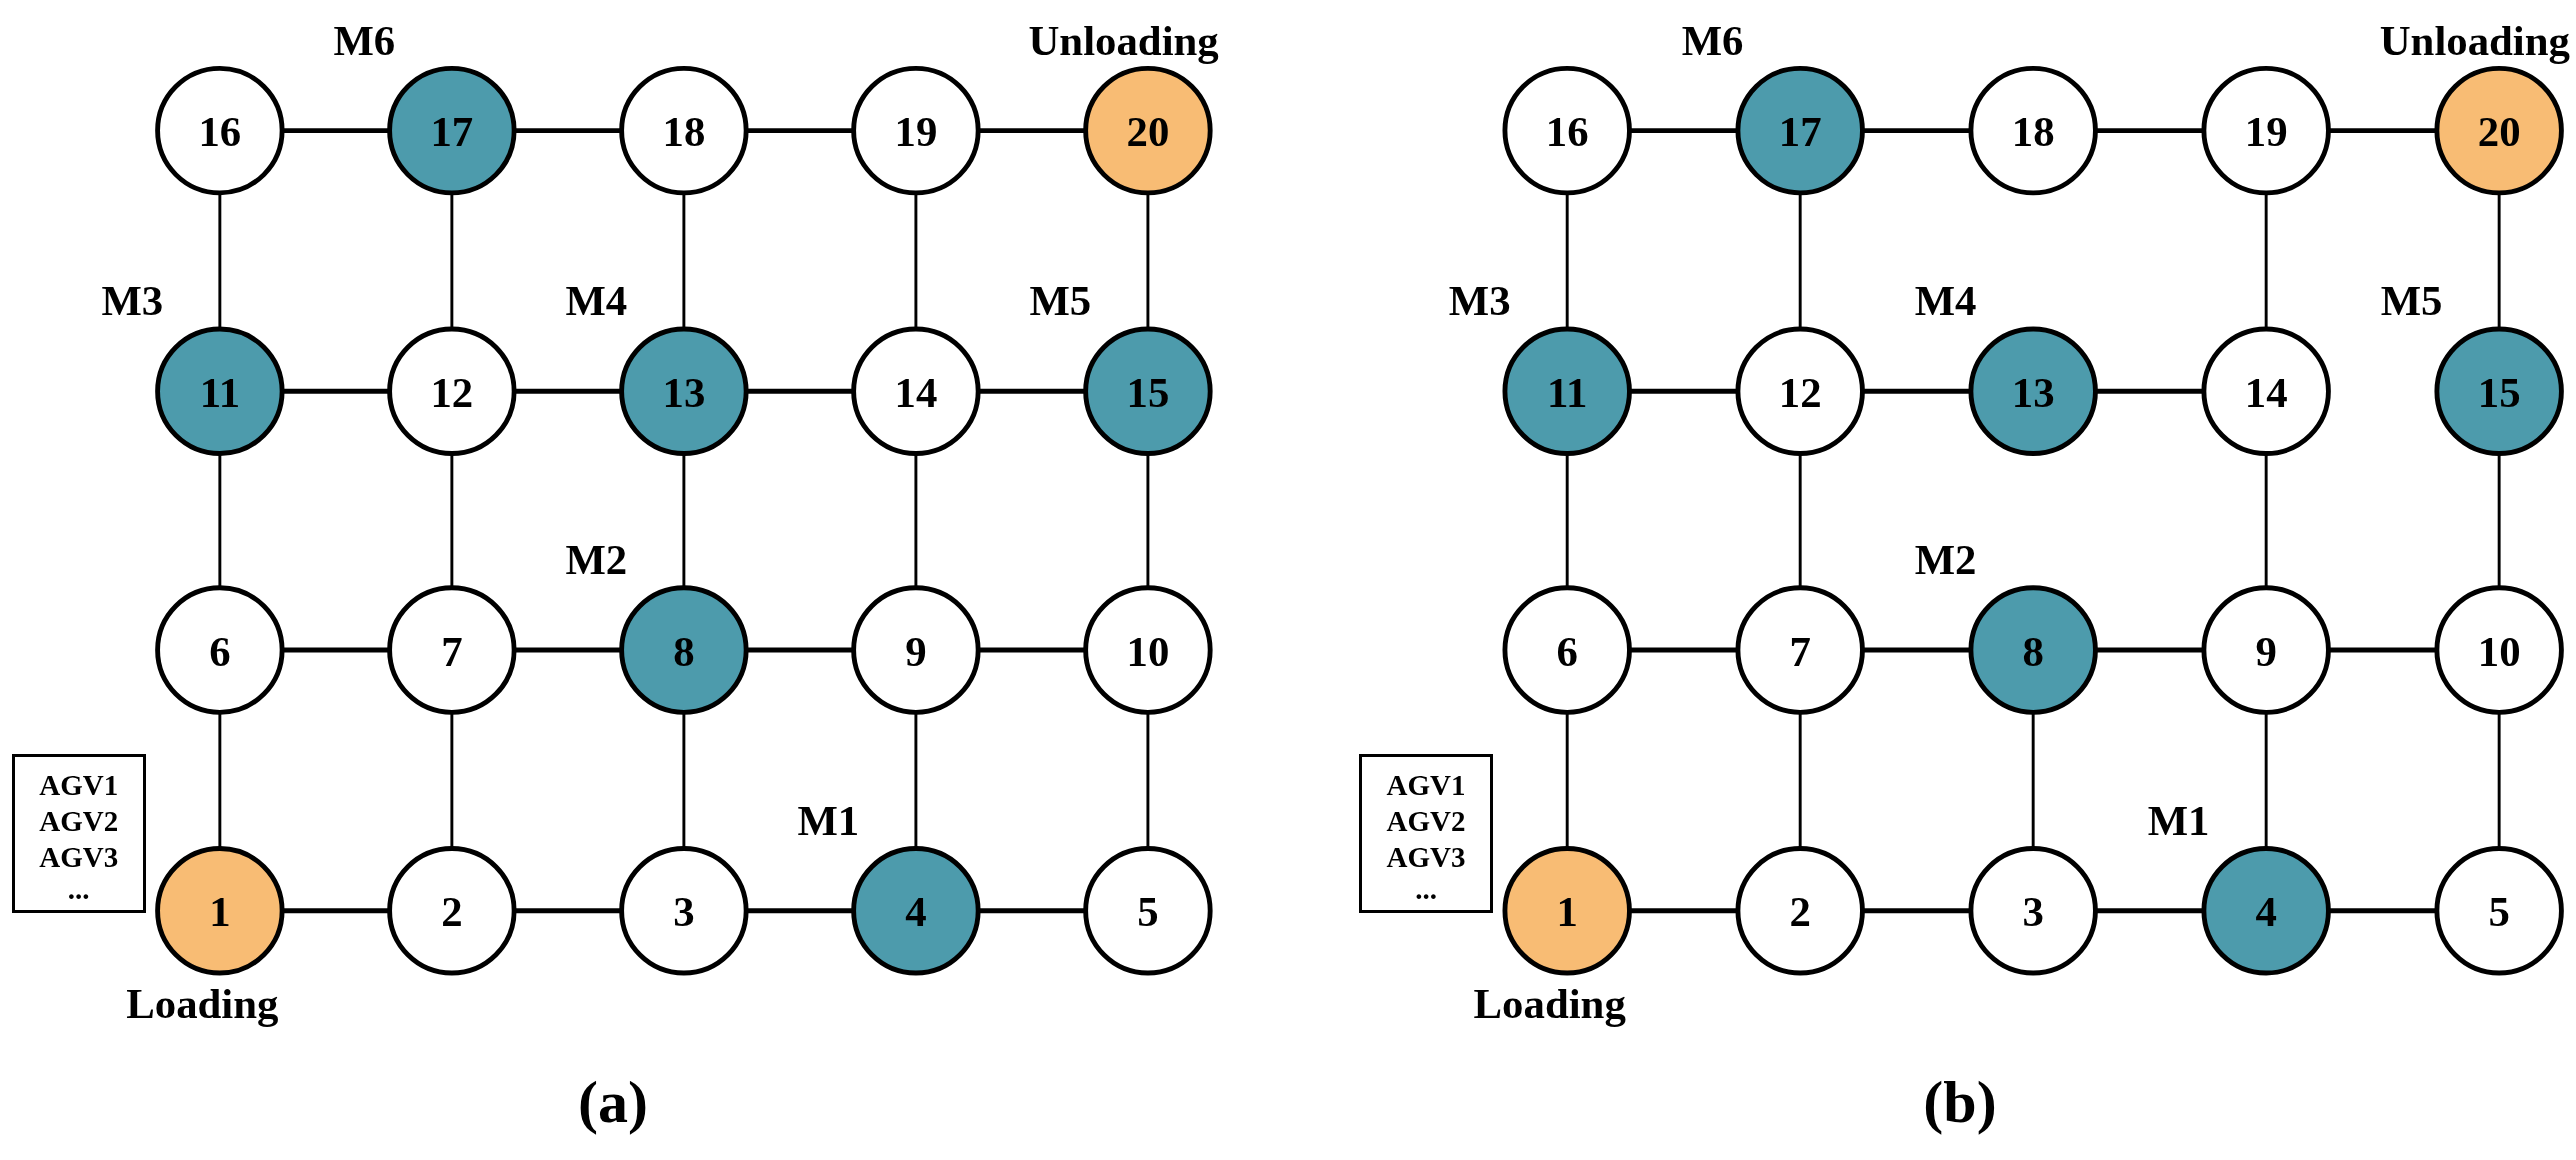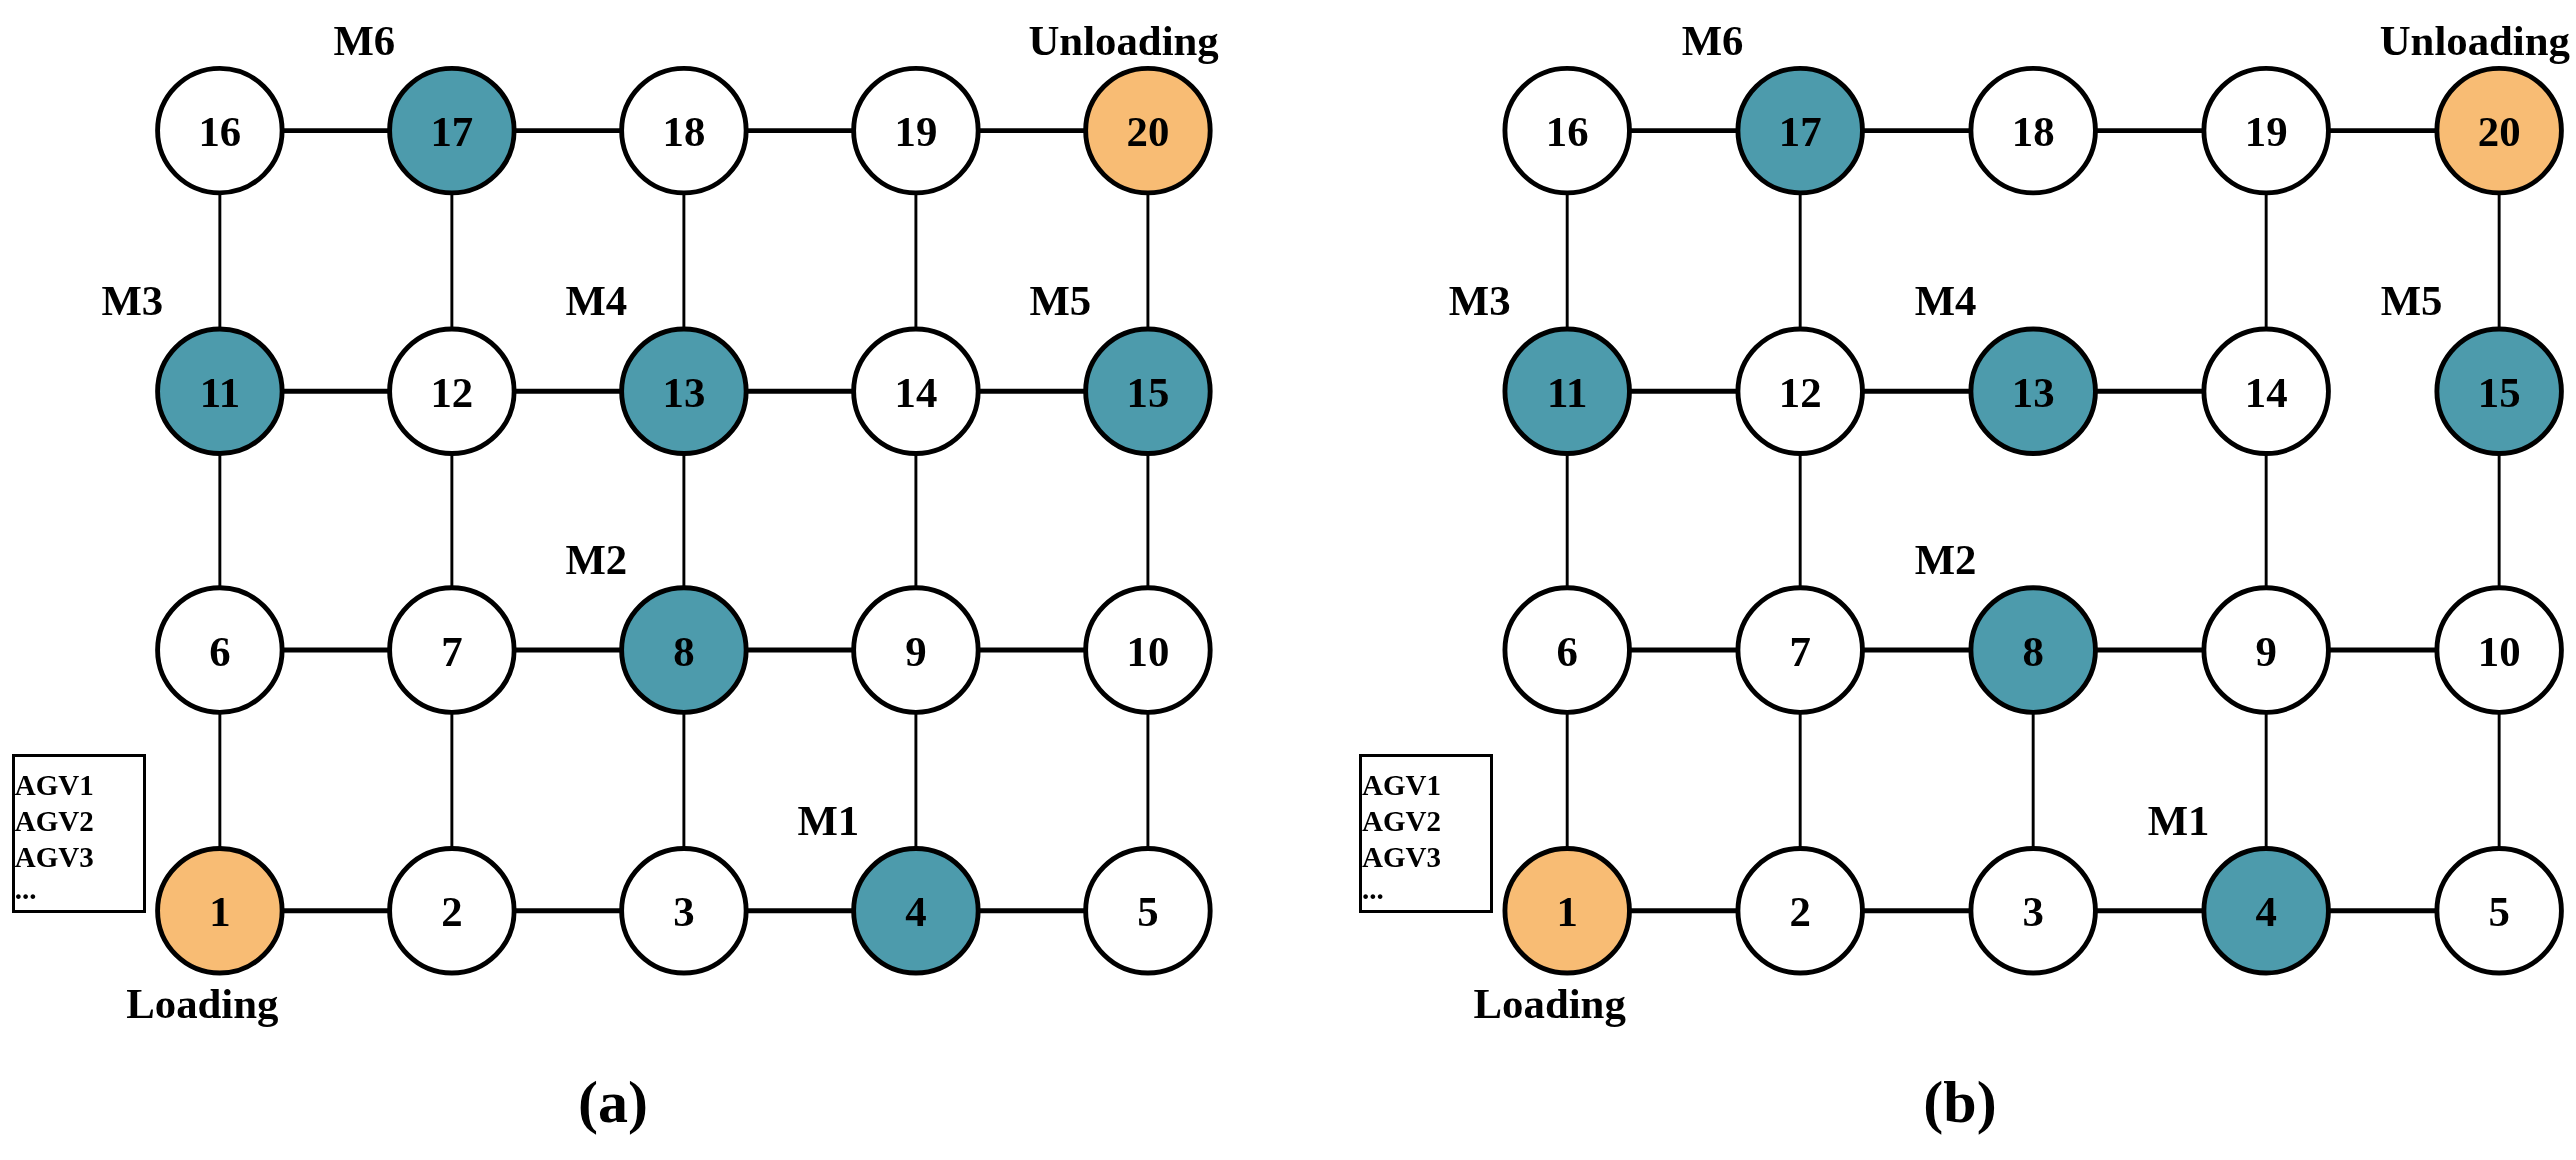--- a/index.html
+++ b/index.html
@@ -2,21 +2,21 @@
 <html><head>
 <meta charset="utf-8">
 <style>
   html,body{margin:0;padding:0;background:#ffffff;}
   #stage{position:relative;width:2576px;height:1161px;background:#ffffff;overflow:hidden;
          font-family:"Liberation Serif","DejaVu Serif",serif;}
   #fig{position:absolute;left:0;top:0;width:2576px;height:1161px;}
   .num{font-family:"Liberation Serif","DejaVu Serif",serif;font-weight:bold;font-size:44px;fill:#000;}
   .tag{font-family:"Liberation Serif","DejaVu Serif",serif;font-weight:bold;font-size:44px;fill:#000;}
   .agv{position:absolute;top:754px;width:134px;height:159px;border:3.9px solid #000;box-sizing:border-box;
-       background:#fff;padding-top:9.7px;
+       background:#fff;text-align:center;padding-top:9.7px;
        font-weight:bold;font-size:29px;line-height:36px;color:#000;}
   .agv .dots{line-height:29px;}
   .cap{position:absolute;top:1068px;transform:translateX(-50%);
        font-weight:bold;font-size:60px;color:#000;}
 </style>
 </head>
 <body>
 
 <div id="stage">
 

